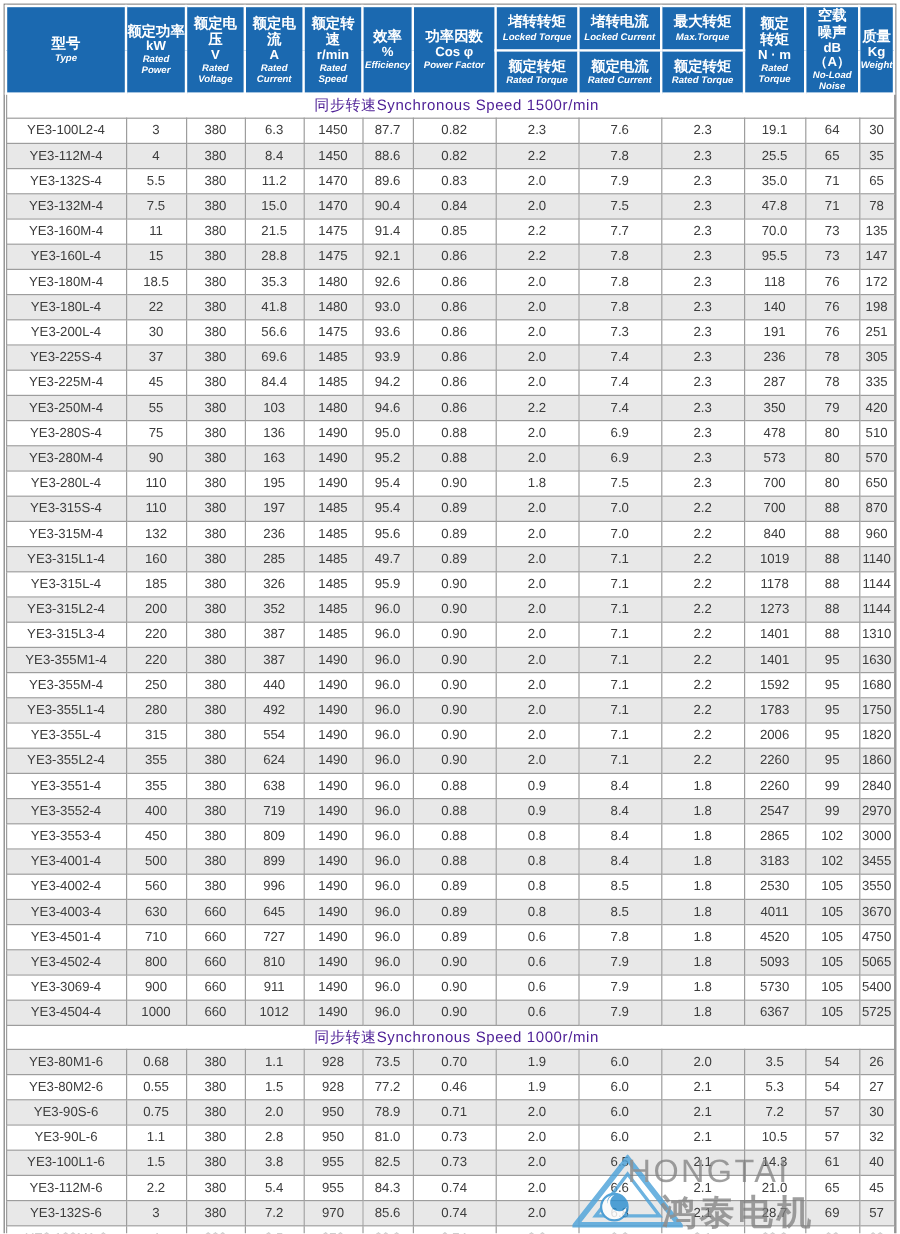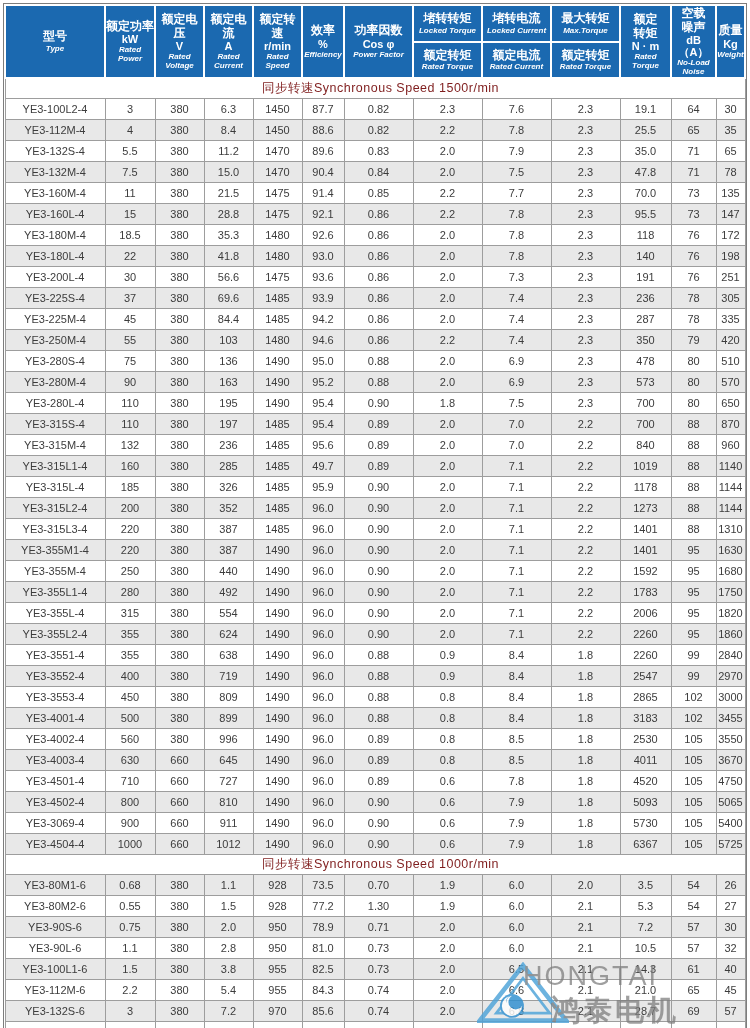--- a/index.html
+++ b/index.html
@@ -13,21 +13,21 @@
   thead tr{height:29px;}
   .hz{display:block;font-size:12px;line-height:13.5px;font-weight:bold;}
   .hu{display:block;font-size:11px;line-height:12px;font-weight:bold;}
   .he{display:block;font-size:8px;line-height:9px;font-weight:bold;letter-spacing:0;font-style:italic;}
   
   td{border:1px solid #9d9d9d;height:20px;padding:0 1px;text-align:center;
     font-size:11px;color:#3c3c3c;background:#fff;overflow:hidden;white-space:nowrap;}
   tbody.rows td{line-height:20px;}
   tbody.s0 tr:nth-child(even) td{background:#e8e8e8;}
   tbody.s1 tr:nth-child(odd) td{background:#e8e8e8;}
-  tbody.divider td{font-size:12.5px;color:#7f1d1d;background:#fff;height:19px;letter-spacing:0.5px;padding-left:12px;}
+  tbody.divider td{font-size:12.5px;color:#4c1d95;background:#fff;height:19px;letter-spacing:0.5px;padding-left:12px;}
   
   #watermark{position:absolute;left:455px;top:942px;width:280px;height:85px;
     pointer-events:none;opacity:0.82;}
   #wm-tri{position:absolute;left:18px;top:16px;}
   #wm-en{position:absolute;left:64px;top:15px;font-size:27px;font-weight:normal;
     color:rgba(125,125,125,0.9);letter-spacing:2px;}
   #wm-zh{position:absolute;left:92px;top:45px;font-size:29px;font-weight:bold;
     color:rgba(125,125,125,0.9);letter-spacing:3px;}
 </style>
 </head>
@@ -701,21 +701,21 @@
             <td>54</td>
             <td>26</td>
           </tr>
           <tr>
             <td>YE3-80M2-6</td>
             <td>0.55</td>
             <td>380</td>
             <td>1.5</td>
             <td>928</td>
             <td>77.2</td>
-            <td>1.30</td>
+            <td>0.46</td>
             <td>1.9</td>
             <td>6.0</td>
             <td>2.1</td>
             <td>5.3</td>
             <td>54</td>
             <td>27</td>
           </tr>
           <tr>
             <td>YE3-90S-6</td>
             <td>0.75</td>

